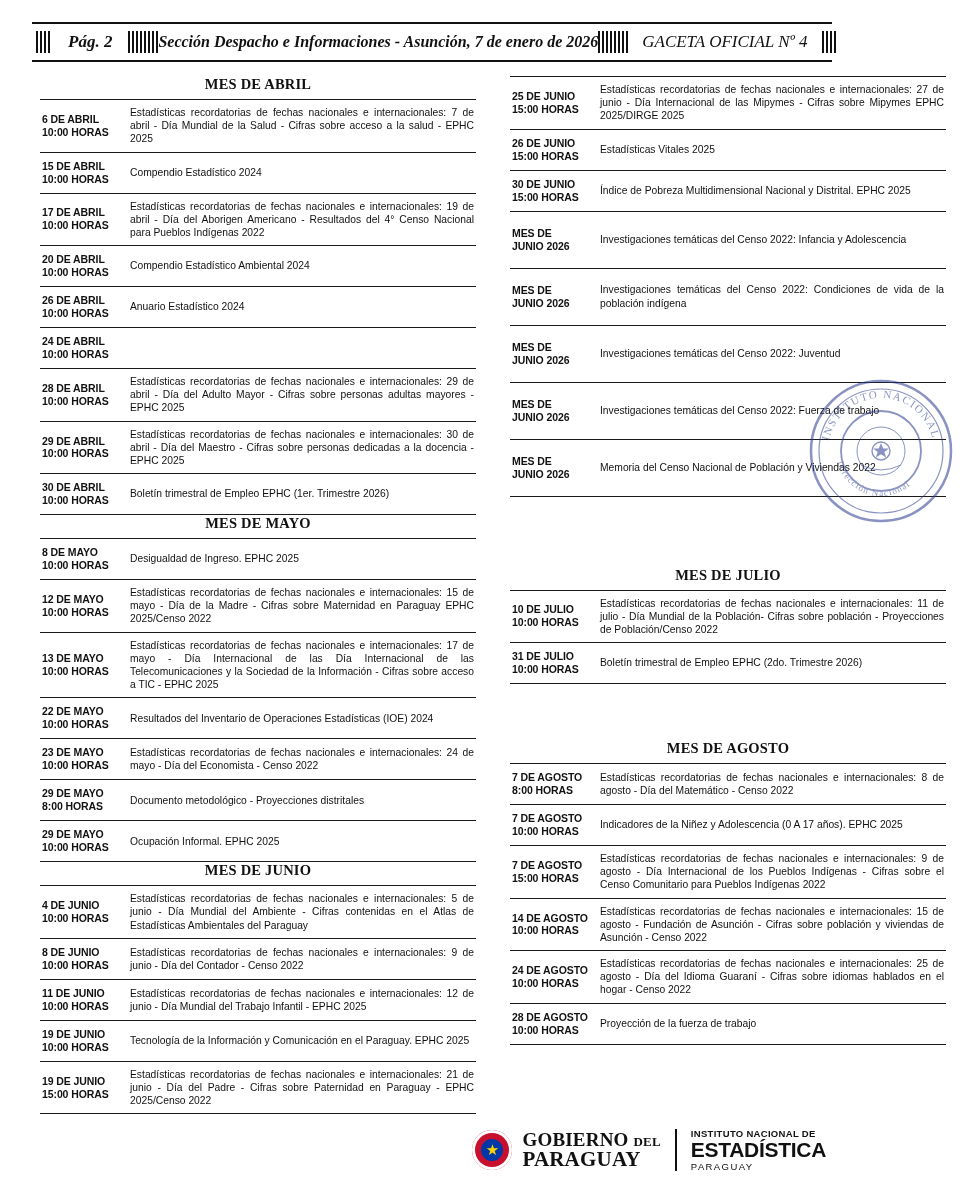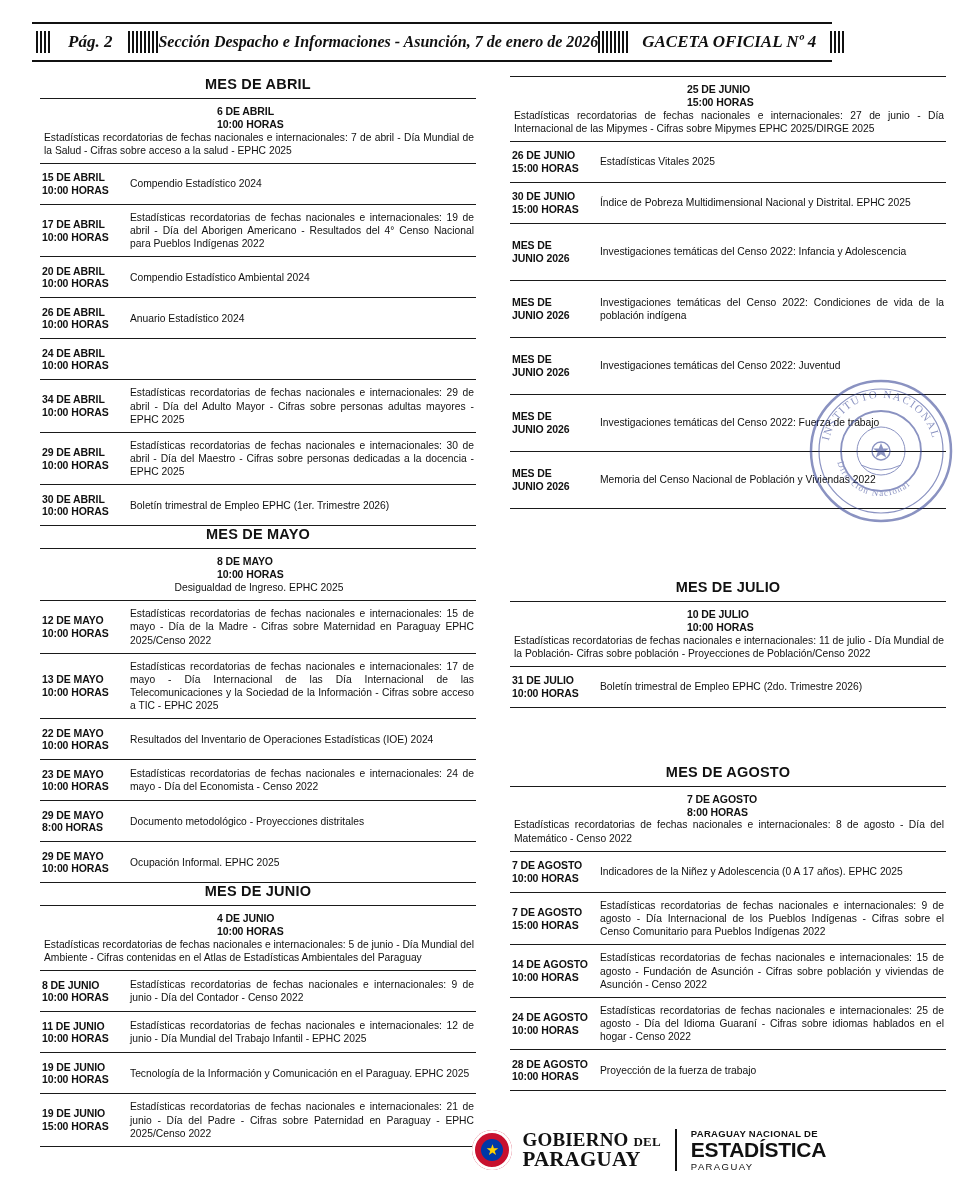--- a/index.html
+++ b/index.html
@@ -60,21 +60,21 @@
     flex: 1 1 auto;
     text-align: center;
     font-family: "Liberation Serif", serif;
     font-weight: bold;
     font-style: italic;
     font-size: 16px;
     white-space: nowrap;
   }
   .header .gac {
     font-family: "Liberation Serif", serif;
-    font-weight: bold;
+    font-weight: normal;
     font-style: italic;
     font-size: 17px;
     padding: 0 14px;
     white-space: nowrap;
   }
 
   
   .cols {
     display: flex;
     margin-top: 14px;
@@ -86,36 +86,35 @@
     flex: 0 0 auto;
     position: relative;
   }
 
   .month-title {
     text-align: center;
     font-weight: bold;
     font-size: 14.5px;
     letter-spacing: .2px;
     margin: 0 0 6px 0;
-    font-family: Liberation Sans, sans-serif;
+    font-family: Liberation Serif, serif;
   }
   .month-title.sp {
   }
 
   
   .row {
     display: flex;
     border-bottom: 1.6px solid #1a1a1a;
     padding: 6px 0 6px 0;
     align-items: center;
     min-height: 28px;
   }
   .row.first {
     border-top: 1.6px solid #1a1a1a;
-    flex-direction: column;
   }
   .row .date {
     width: 84px;
     flex: 0 0 auto;
     font-size: 10.5px;
     font-weight: bold;
     line-height: 1.22;
     padding-left: 2px;
     letter-spacing: -.1px;
   }
@@ -274,21 +273,21 @@
         <div class="desc">Anuario Estadístico 2024</div>
       </div>
       <div class="row">
         <div class="date">
           <div>24 DE ABRIL</div>
           <div>10:00 HORAS</div>
         </div>
       </div>
       <div class="row">
         <div class="date">
-          <div>34 DE ABRIL</div>
+          <div>28 DE ABRIL</div>
           <div>10:00 HORAS</div>
         </div>
         <div class="desc">Estadísticas recordatorias de fechas nacionales e internacionales: 29 de abril - Día del Adulto Mayor - Cifras sobre personas adultas mayores - EPHC 2025</div>
       </div>
       <div class="row">
         <div class="date">
           <div>29 DE ABRIL</div>
           <div>10:00 HORAS</div>
         </div>
         <div class="desc">Estadísticas recordatorias de fechas nacionales e internacionales: 30 de abril - Día del Maestro - Cifras sobre personas dedicadas a la docencia - EPHC 2025</div>
@@ -546,19 +545,19 @@
   <div class="footer">
     <div class="gov">
       <div class="emblem"></div>
       <div class="txt">
         <div class="l1"><span>GOBIERNO</span> <span class="small">DEL</span></div>
         <div class="l2">PARAGUAY</div>
       </div>
     </div>
     <div class="divider"></div>
     <div class="ine">
-      <div class="l1">PARAGUAY NACIONAL DE</div>
+      <div class="l1">INSTITUTO NACIONAL DE</div>
       <div class="l2">ESTADÍSTICA</div>
       <div class="l3">PARAGUAY</div>
     </div>
   </div>
 
 </div>
 
 </body></html>

